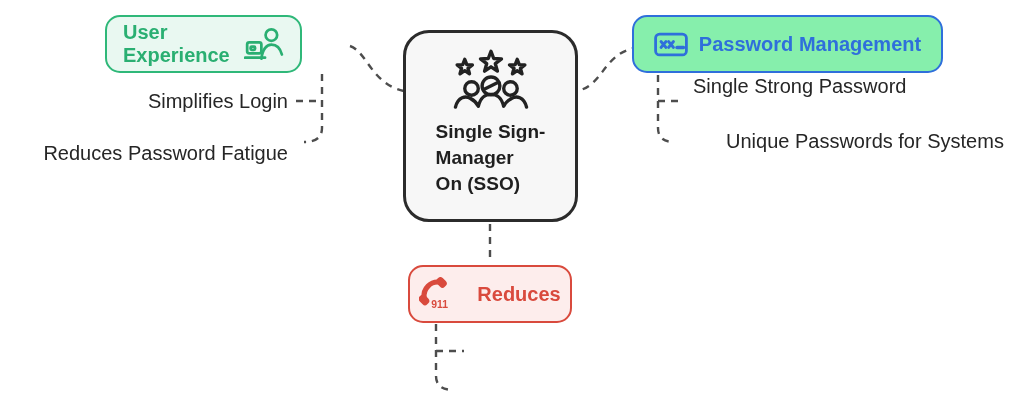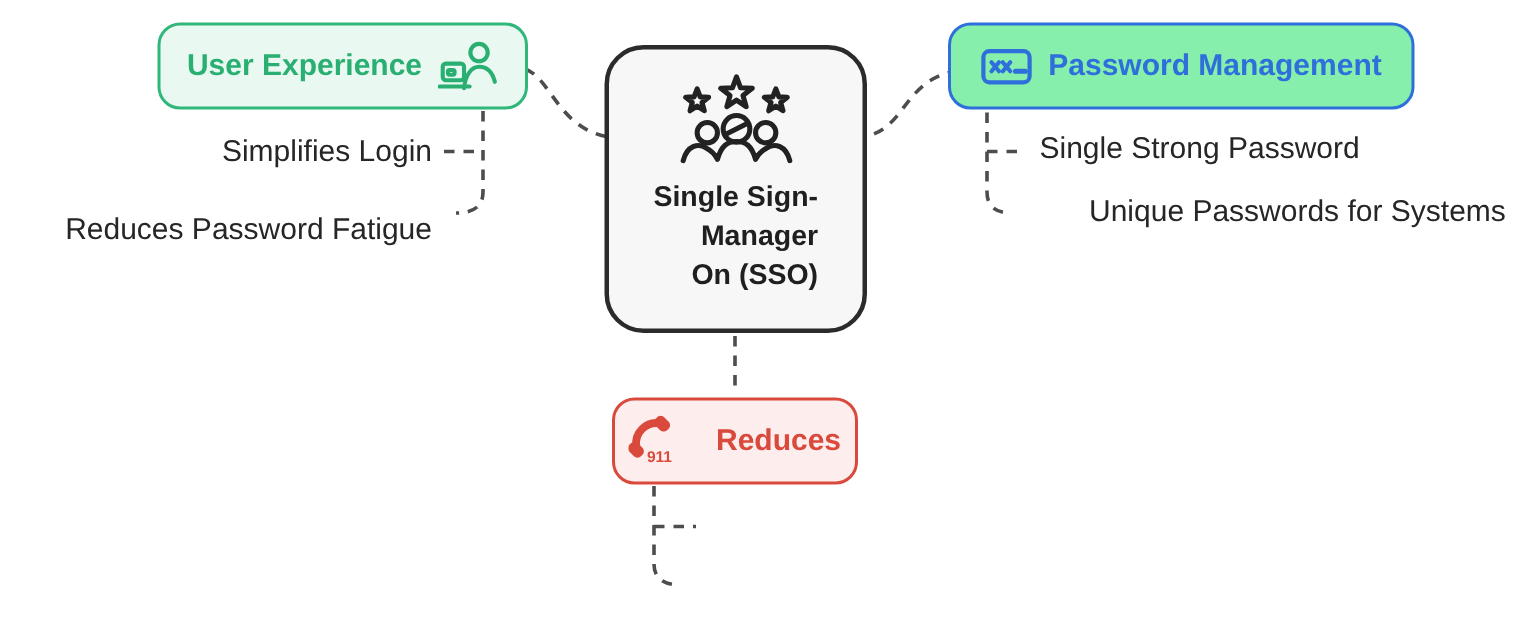--- a/index.html
+++ b/index.html
@@ -38,21 +38,21 @@
   }
   .branch-node {
     height: 58px;
     border-radius: 15px;
     gap: 11px;
     padding: 0 16px;
     font-weight: bold;
     font-size: 20px;
   }
   .node-ue {
-    left: 105px; top: 15px; width: 247px;
+    left: 105px; top: 15px; width: 197px;
     background: #e9f8f1;
     border: 2.5px solid #2fb879;
     color: #2aaf72;
   }
   .node-pm {
     left: 632px; top: 15px; width: 311px;
     background: #86efac;
     border: 2.5px solid #2f6fdb;
     color: #2f6fdb;
   }
@@ -71,21 +71,21 @@
     flex-direction: column;
     justify-content: flex-start;
     padding-top: 14px;
   }
   .center-title {
     margin-top: 6px;
     font-weight: bold;
     font-size: 19px;
     line-height: 1.38;
     color: #1f1f1f;
-    text-align: right;
+    text-align: left;
   }
   .leaf {
     position: absolute;
     font-size: 20px;
     color: #262626;
     white-space: nowrap;
     z-index: 2;
   }
   .leaf.right-align { text-align: left; }
   .icon { display: inline-flex; flex: none; }
@@ -162,17 +162,17 @@
         <path d="M5.5,22 A 14.5 14.5 0 0 1 22,5.5" fill="none" stroke="#d94a3d" stroke-width="5.5" stroke-linecap="round"></path>
         <text x="13" y="33" font-size="11" font-weight="bold" fill="#d94a3d" font-family="Liberation Sans, sans-serif">911</text>
       </svg>
     </span>
     <span>Reduces</span>
   </div>
 
   <div class="leaf right-align" style="right: 736px; top: 90px;">Simplifies Login</div>
   <div class="leaf right-align" style="right: 736px; top: 142px;">Reduces Password Fatigue</div>
 
-  <div class="leaf" style="left: 693px; top: 88px;">Single Strong Password</div>
+  <div class="leaf" style="left: 693px; top: 75px;">Single Strong Password</div>
   <div class="leaf" style="left: 694px; top: 130px; margin-left: 32px;">Unique Passwords for Systems</div>
 
 
 </div>
 
 </body></html>

